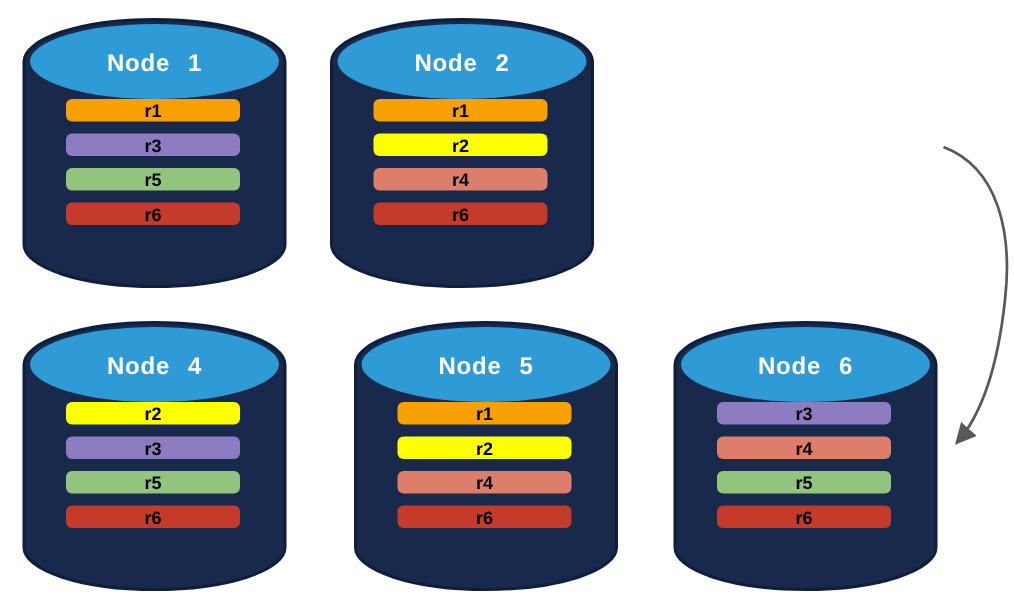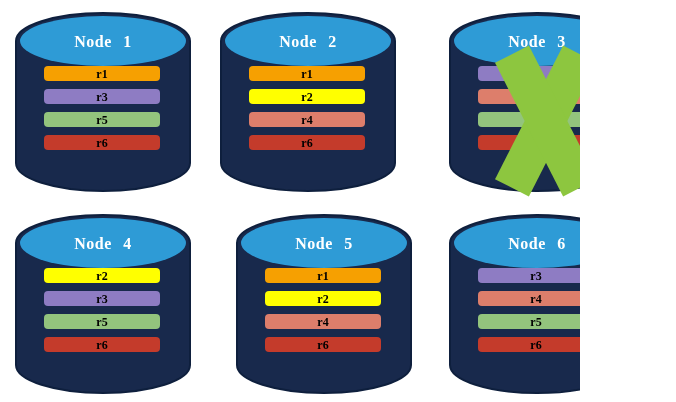--- a/index.html
+++ b/index.html
@@ -1,18 +1,18 @@
 <!DOCTYPE html>
 <html><head>
 <meta charset="utf-8">
 <style>
   html,body{margin:0;padding:0;background:#ffffff;}
   .canvas{
-    position:relative;width:580px;height:402px;background:#ffffff;
-    font-family:Liberation Serif, serif;overflow:hidden;
+    position:relative;width:676px;height:402px;background:#ffffff;
+    font-family:Liberation Sans, sans-serif;overflow:hidden;
   }
   .node{position:absolute;width:178px;height:196px;}
   .node svg{position:absolute;left:0;top:0;overflow:visible;}
   .cyl-layer{z-index:1;}
   .x-overlay{z-index:3;}
   .arrow-layer{position:absolute;left:0;top:0;z-index:4;pointer-events:none;}
   .node-title{fill:#ffffff;font-size:16px;font-weight:bold;letter-spacing:0.5px;word-spacing:7px;}
   .bar-label{fill:#000000;font-size:12px;font-weight:bold;}
 </style>
 </head>
@@ -50,39 +50,20 @@
         <rect x="30" y="56" width="116" height="15" rx="4" fill="#F6A001"></rect>
         <text x="88" y="68" text-anchor="middle" class="bar-label">r1</text>
         <rect x="30" y="79" width="116" height="15" rx="4" fill="#FFFF00"></rect>
         <text x="88" y="91" text-anchor="middle" class="bar-label">r2</text>
         <rect x="30" y="102" width="116" height="15" rx="4" fill="#DD7E6B"></rect>
         <text x="88" y="114" text-anchor="middle" class="bar-label">r4</text>
         <rect x="30" y="125" width="116" height="15" rx="4" fill="#C43B2B"></rect>
         <text x="88" y="137" text-anchor="middle" class="bar-label">r6</text>
       </svg>
     </div>
-    <div class="node" style="left: 448px; top: 10px;">
-      <svg class="cyl-layer" width="178" height="186" viewBox="0 0 178 186">
-        <path d="M2,31 A87,28 0 0 1 176,31 L176,153 A87,28 0 0 1 2,153 Z" fill="#18294C" stroke="#0E1F3D" stroke-width="2"></path>
-        <ellipse cx="89" cy="31" rx="83" ry="25" fill="#2E9BD6"></ellipse>
-        <text x="89" y="37" text-anchor="middle" class="node-title">Node 3</text>
-        <rect x="30" y="56" width="116" height="15" rx="4" fill="#8E7CC3"></rect>
-        <text x="88" y="68" text-anchor="middle" class="bar-label">r3</text>
-        <rect x="30" y="79" width="116" height="15" rx="4" fill="#DD7E6B"></rect>
-        <text x="88" y="91" text-anchor="middle" class="bar-label">r4</text>
-        <rect x="30" y="102" width="116" height="15" rx="4" fill="#93C47D"></rect>
-        <text x="88" y="114" text-anchor="middle" class="bar-label">r5</text>
-        <rect x="30" y="125" width="116" height="15" rx="4" fill="#C43B2B"></rect>
-        <text x="88" y="137" text-anchor="middle" class="bar-label">r6</text>
-      </svg>
-      <svg class="x-overlay" width="178" height="200" viewBox="0 0 178 200">
-        <rect x="79" y="36" width="38" height="150" fill="#8DC63F" transform="rotate(27 98 111)"></rect>
-        <rect x="79" y="36" width="38" height="150" fill="#8DC63F" transform="rotate(-27 98 111)"></rect>
-      </svg>
-    </div>
     <div class="node" style="left: 14px; top: 212px;">
       <svg class="cyl-layer" width="178" height="186" viewBox="0 0 178 186">
         <path d="M2,31 A87,28 0 0 1 176,31 L176,153 A87,28 0 0 1 2,153 Z" fill="#18294C" stroke="#0E1F3D" stroke-width="2"></path>
         <ellipse cx="89" cy="31" rx="83" ry="25" fill="#2E9BD6"></ellipse>
         <text x="89" y="37" text-anchor="middle" class="node-title">Node 4</text>
         <rect x="30" y="56" width="116" height="15" rx="4" fill="#FFFF00"></rect>
         <text x="88" y="68" text-anchor="middle" class="bar-label">r2</text>
         <rect x="30" y="79" width="116" height="15" rx="4" fill="#8E7CC3"></rect>
         <text x="88" y="91" text-anchor="middle" class="bar-label">r3</text>
         <rect x="30" y="102" width="116" height="15" rx="4" fill="#93C47D"></rect>

